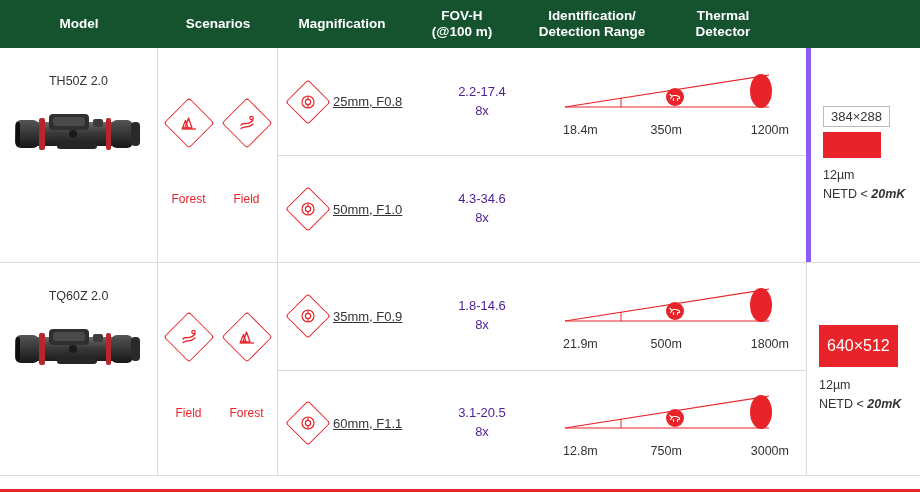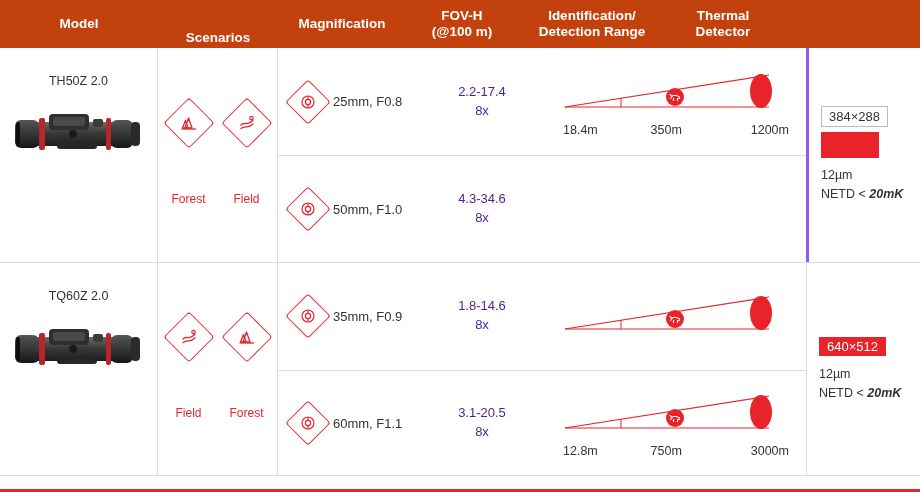--- a/index.html
+++ b/index.html
@@ -18,37 +18,37 @@
     position: relative;
     width: 920px;
     height: 492px;
     box-sizing: border-box;
   }
 
   
   .header-row {
     display: flex;
     height: 48px;
-    background: #c2410c;
+    background: #14532d;
     color: #ffffff;
   }
   .hcell {
     display: flex;
     align-items: center;
     justify-content: center;
     text-align: center;
     font-size: 13.5px;
     font-weight: bold;
     line-height: 1.15;
     box-sizing: border-box;
     padding: 2px 4px;
   }
   .hcell span { display: block; }
   .c-model { width: 158px; }
-  .c-scen  { width: 120px; align-items: flex-end; }
+  .c-scen  { width: 120px; }
   .c-lens  { width: 140px; }
   .c-mag   { width: 128px; }
   .c-fov   { width: 112px; }
   .c-range { width: 148px; }
   .c-det   { width: 114px; }
 
   
   .body-area {
     position: relative;
     height: 428px;
@@ -148,20 +148,21 @@
     display: flex;
     align-items: center;
     justify-content: center;
     margin-right: 9px;
     flex: none;
   }
   .lens-diamond > svg { transform: rotate(-45deg); }
   .lens-text {
     font-size: 13px;
     color: #333;
+    text-decoration: underline;
   }
 
   .mag-cell {
     width: 128px;
     display: flex;
     flex-direction: column;
     align-items: center;
     justify-content: center;
     font-size: 13px;
     line-height: 1.45;
@@ -207,22 +208,22 @@
   .det-res-box {
     border: 1px solid #bbb;
     padding: 2px 7px;
     font-size: 13px;
     color: #333;
     margin-bottom: 5px;
   }
   .det-res-solid {
     background: #e8242a;
     color: #ffffff;
-    padding: 2px 8px;
-    font-size: 13px;
+    padding: 12px 8px;
+    font-size: 16px;
     margin-bottom: 9px;
     font-weight: normal;
   }
   .det-swatch {
     width: 58px;
     height: 26px;
     background: #e8242a;
     margin-bottom: 8px;
   }
   .det-line {
@@ -400,21 +401,21 @@
             <div class="lens-text">50mm, F1.0</div>
           </div>
           <div class="mag-cell">
             <div>4.3-34.6</div>
             <div>8x</div>
           </div>
         </div>
 
       </div>
 
-      <div class="col det-col" style="border-left:3px solid #8b5cf6;">
+      <div class="col det-col" style="border-left:5px solid #8b5cf6;">
         <div class="det-res-box">384×288</div>
         <div class="det-swatch"></div>
         <div class="det-line">12µm</div>
         <div class="det-line">
           <span>NETD &lt; </span><em>20mK</em>
         </div>
       </div>
     </div>
 
     <div class="model-block second">
@@ -497,20 +498,25 @@
                 <line x1="4" y1="40" x2="208" y2="40" stroke="#e8242a" stroke-width="1.2"></line>
                 <line x1="4" y1="40" x2="208" y2="8" stroke="#e8242a" stroke-width="1.2"></line>
                 <line x1="60" y1="40" x2="60" y2="31" stroke="#e8242a" stroke-width="1"></line>
                 <ellipse cx="200" cy="24" rx="11" ry="17" fill="#e8242a"></ellipse>
                 <g transform="translate(106,22)">
                   <circle cx="8" cy="8" r="9" fill="#e8242a"></circle>
                   <path d="M3.5 9.5 L6 6.5 L9.5 6.5 L12.5 8 L12.5 9.5 L10.5 9.5 L10.5 11.5 M6.5 9.5 L6.5 11.5 M4.5 7 L3 5.5" fill="none" stroke="#ffffff" stroke-width="1.1" stroke-linecap="round" stroke-linejoin="round"></path>
                 </g>
               </svg>
             </div>
+            <div class="range-labels">
+              <div class="rl rl1">21.9m</div>
+              <div class="rl rl2">500m</div>
+              <div class="rl rl3">1800m</div>
+            </div>
           </div>
         </div>
 
         <div class="lens-row bottom-sep">
           <div class="lens-cell">
             <div class="lens-diamond">
               <svg width="16" height="16" viewBox="0 0 16 16">
                 <circle cx="8" cy="8" r="6" fill="none" stroke="#e8242a" stroke-width="1.2"></circle>
                 <circle cx="8" cy="8" r="2.6" fill="none" stroke="#e8242a" stroke-width="1.2"></circle>
                 <line x1="8" y1="2" x2="8" y2="5" stroke="#e8242a" stroke-width="1.2"></line>

